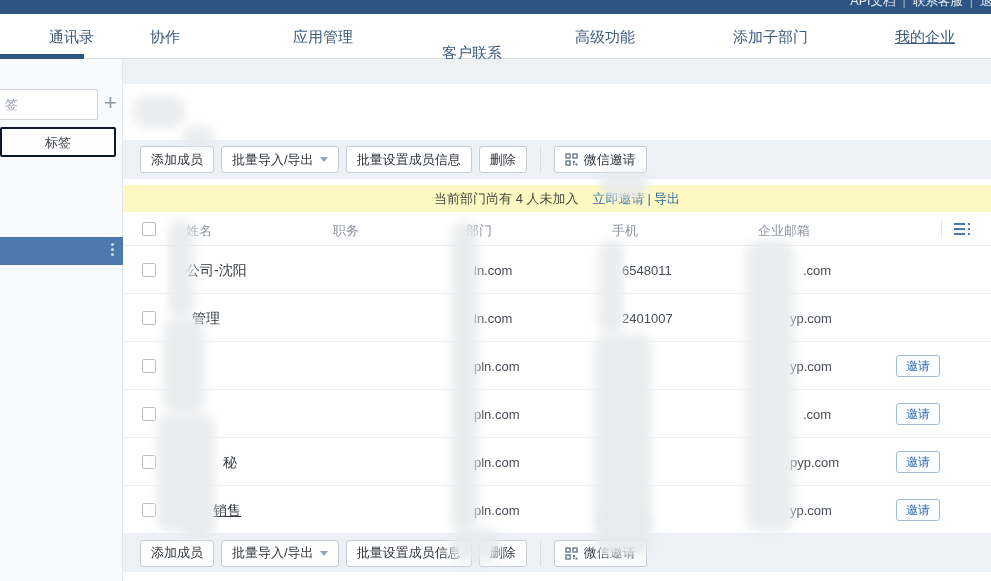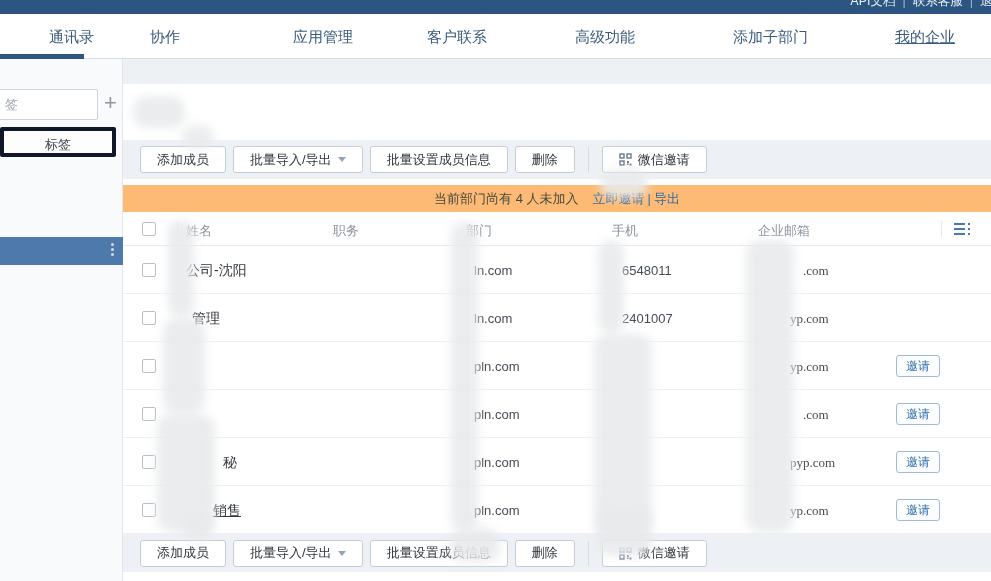--- a/index.html
+++ b/index.html
@@ -9,56 +9,56 @@
 
   
   .topbar { position:absolute; left:0; top:0; width:991px; height:14px; background:#2d5581; overflow:hidden; }
   .topbar-links { position:absolute; top:-7px; right:-14px; color:#e9eff6; font-size:12.5px; white-space:nowrap; }
   .topbar-links .sep { margin:0 7px; color:#a5b8cd; }
   .topbar-links span { cursor:pointer; }
 
   
   .navbar { position:absolute; left:0; top:14px; width:991px; height:45px; background:#fff; border-bottom:1px solid #d9dee3; }
   .tab { position:absolute; top:14px; font-size:15px; color:#3a5a7e; cursor:pointer; white-space:nowrap; }
-  .t0{left:13px;margin-left:36px;} .t1{left:150px;} .t2{left:293px;} .t3{left:427px;} .t4{left:575px;} .t5{left:733px;} .t6{left:895px;text-decoration:underline;}
+  .t0{left:13px;margin-left:36px;} .t1{left:150px;} .t2{left:293px;} .t3{left:442px;margin-top:16px;} .t4{left:575px;} .t5{left:733px;} .t6{left:895px;text-decoration:underline;}
   .tab-underline { position:absolute; left:0; bottom:-1px; width:84px; height:5px; background:#2e567f; }
 
   .page-strip { position:absolute; left:0; top:59px; width:991px; height:25px; background:#eef1f4; }
 
   
   .sidebar { position:absolute; left:0; top:59px; width:123px; height:522px; background:#f9fafc; border-right:1px solid #e3e7ec; }
   .side-search { position:absolute; left:-40px; top:30px; width:138px; height:31px; background:#fff; border:1px solid #ccd3db;
                  border-radius:2px; font-size:13px; color:#9aa2ac; padding-left:44px;
                  font-family:inherit; outline:none; }
   .side-add { position:absolute; left:104px; top:31px; font-size:22px; color:#8f97a1; cursor:pointer; line-height:26px; }
-  .side-tag-btn { position:absolute; left:0; top:68px; width:116px; height:30px; background:#fdfdfe; border:4px solid #0f172a;
+  .side-tag-btn { position:absolute; left:0; top:68px; width:116px; height:30px; background:#fdfdfe; border:2px solid #0f172a;
                   border-radius:2px; font-size:13px; color:#3c424a; text-align:center; line-height:28px; cursor:pointer;
                   font-family:inherit; }
   .side-selected { position:absolute; left:0; top:178px; width:123px; height:28px; background:#4d79ad; cursor:pointer; }
   .dots { position:absolute; right:9px; top:6px; width:3px; height:3px; background:#cfdcec; border-radius:50%;
           box-shadow:0 5px 0 #cfdcec, 0 10px 0 #cfdcec; }
 
   
   .main { position:absolute; left:123px; top:84px; width:868px; height:497px; background:#fff; }
   .title { position:absolute; left:61px; top:14px; font-size:20px; color:#2b2f33; }
   .header-links { position:absolute; right:5px; top:23px; font-size:13px; color:#33679e; white-space:nowrap; }
   .header-links .link { cursor:pointer; }
   .header-links .sep { margin:0 5px; }
 
   .toolbar { position:absolute; left:0; width:868px; height:39px; background:#edf1f6; display:flex; align-items:center;
              padding-left:17px; gap:7px; }
   .toolbar.top { top:56px; }
   .toolbar.bottom { top:450px; height:38px; }
   .btn { height:27px; background:#fff; border:1px solid #c6ccd4; border-radius:3px; font-size:13px; color:#2e343b;
-         padding:0 16px; cursor:pointer; font-family:inherit; display:flex; align-items:center; gap:6px; }
+         padding:0 10px; cursor:pointer; font-family:inherit; display:flex; align-items:center; gap:6px; }
   .arrow { display:inline-block; width:0; height:0; border-left:4px solid transparent; border-right:4px solid transparent;
            border-top:5px solid #8fa4bb; }
   .tsep { width:1px; height:25px; background:#d7dce2; margin:0 6px; }
 
-  .banner { position:absolute; left:0; top:101px; width:868px; height:27px; background:#fdba74; text-align:center;
+  .banner { position:absolute; left:0; top:101px; width:868px; height:27px; background:#fef9c3; text-align:center;
             font-size:13px; line-height:27px; color:#454a41; }
   .banner .link { color:#2f6ca6; cursor:pointer; }
   .banner .blink1 { margin-left:14px; }
   .banner .sep { color:#2f6ca6; margin:0 3px; }
 
   
   .thead { position:absolute; left:0; top:128px; width:868px; height:34px; border-bottom:1px solid #e7eaee; }
   .th { position:absolute; top:10px; font-size:13px; color:#8b929c; }
   .c-name{left:63px;} .c-title{left:210px;} .c-dept{left:343px;} .c-phone{left:489px;} .c-email{left:635px;}
   .checkbox { position:absolute; left:19px; width:14px; height:14px; border:1px solid #b9bfc7; border-radius:2px;
@@ -76,21 +76,21 @@
   .rows { position:absolute; left:0; top:162px; width:868px; }
   .row { position:relative; height:48px; border-bottom:1px solid #eef1f3; }
   .row .checkbox { top:17px; }
   .cell { position:absolute; font-size:13px; color:#464c54; top:17px; white-space:nowrap; }
   .cell.name { left:63px; font-size:14px; color:#33383d; top:16px; }
   .row:nth-child(2) .name { left:69px; }
   .row:nth-child(5) .name { left:100px; }
   .row:nth-child(6) .name { left:90px;text-decoration:underline; }
   .cell.dept { left:351px; }
   .cell.phone { left:499px; }
-  .cell.email { left:667px;font-family:Liberation Serif, serif; }
+  .cell.email { left:667px; }
   .row:nth-child(1) .email, .row:nth-child(4) .email { left:680px; }
   .invite-btn { position:absolute; left:773px; top:13px; width:44px; height:22px; border:1px solid #a2bad4; border-radius:3px;
                 background:#fcfdff; color:#3470ab; font-size:12px; text-align:center; line-height:20px; cursor:pointer;
                 font-family:inherit; padding:0; }
 
   
   .blob { position:absolute; background:#e8eaec; opacity:0.9; filter:blur(5px); border-radius:14px; z-index:40;
           pointer-events:none; }
   .bt  { left:133px; top:96px;  width:52px; height:32px; }
   .bn1 { left:168px; top:220px; width:26px; height:98px; }

